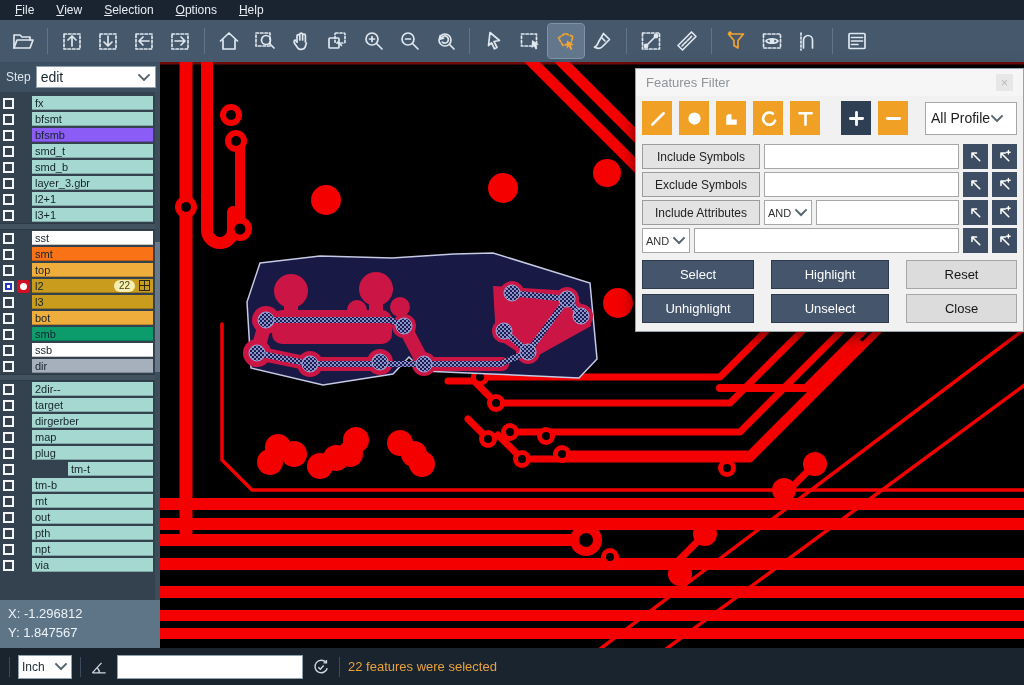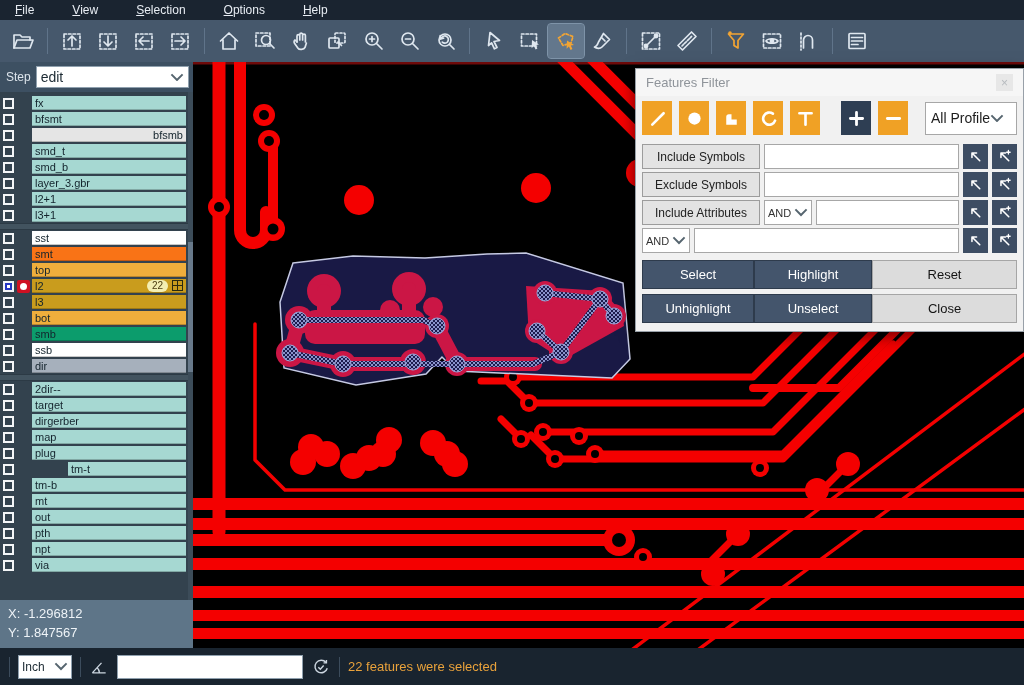--- a/index.html
+++ b/index.html
@@ -2,39 +2,39 @@
 <html><head>
 <meta charset="utf-8">
 <style>
   * { margin:0; padding:0; box-sizing:border-box; }
   html,body { width:1024px; height:685px; overflow:hidden; background:#000;
     font-family:"Liberation Sans","DejaVu Sans",sans-serif; }
   body { position:relative; }
 
   
   .menubar { height:20px; background:#1a2430; display:flex; align-items:center;
-    padding-left:6px; gap:20px; }
+    padding-left:6px; gap:4px; }
   .menu-item { color:#e8edf3; font-size:12px; padding:2px 9px; cursor:default; }
   .menu-item u { text-decoration:underline; }
 
   
   .toolbar { height:42px; background:#46586c; display:flex; align-items:center;
     padding:0 5px; }
   .tool-btn { width:36px; height:34px; display:flex; align-items:center; justify-content:center;
     color:#dfe7ef; border-radius:3px; flex:0 0 auto; }
   .tool-btn svg { width:24px; height:24px; }
   .tool-btn.active { background:#63778c; outline:1px solid #7e93a8; color:#f2a433; }
   .tool-btn.orange { color:#f2a433; }
   .tool-sep { width:1px; height:26px; background:#60748a; margin:0 6px; flex:0 0 auto; }
 
   
   .main { display:flex; height:586px; }
 
   
-  .sidebar { width:193px; background:#33424e; display:flex; flex-direction:column; flex:0 0 auto; }
+  .sidebar { width:160px; background:#33424e; display:flex; flex-direction:column; flex:0 0 auto; }
   .step-header { height:30px; background:#3d5062; display:flex; align-items:center;
     padding:0 4px 0 6px; gap:5px; }
   .step-label { color:#dde5ec; font-size:12px; }
   .selectbox { background:#fff; border:1px solid #8fa0ae; height:22px; flex:1;
     display:flex; align-items:center; font-size:14px; color:#1c2a33; padding:0 4px; }
   .selectbox .txt { flex:1; }
   .chev { width:14px; height:14px; display:flex; align-items:center; justify-content:center; }
   .layer-list { flex:1; position:relative; overflow:hidden; padding-top:3px; }
   .layer-row { height:16px; display:flex; align-items:center; padding-left:3px; }
   .cb { width:11px; height:11px; border:2px solid #f3f5f7; background:transparent;
@@ -78,21 +78,21 @@
   .lbl-btn { width:118px; background:#e3e3e3; border:1px solid #9c9c9c; font-size:12px;
     color:#222; display:flex; align-items:center; justify-content:center; flex:0 0 auto; }
   .and-sel { width:48px; background:#fff; border:1px solid #a7a7a7; font-size:11px;
     color:#333; display:flex; align-items:center; padding:0 3px; flex:0 0 auto; }
   .and-sel .txt { flex:1; }
   .flt-input { flex:1; border:1px solid #a7a7a7; background:#fff; font-size:12px; padding:0 4px;
     font-family:inherit; min-width:0; }
   .pick-btn { width:25px; background:#3d4d63; display:flex; align-items:center;
     justify-content:center; flex:0 0 auto; }
   .pick-btn svg { width:17px; height:17px; }
-  .actions { display:grid; grid-template-columns:112px 118px 1fr; gap:5px 0; margin:7px 6px 8px; }
+  .actions { display:grid; grid-template-columns:112px 118px 1fr; gap:5px 17px; margin:7px 6px 8px; }
   .act { height:29px; background:#44556c; border:1px solid #2e3b4c; color:#fff;
     font-size:13px; display:flex; align-items:center; justify-content:center; }
   .act.light { background:#dcdcdc; border:1px solid #a6a6a6; color:#141414; }
 
   
   .statusbar { height:37px; background:#19242f; display:flex; align-items:center;
     padding:0 9px; gap:8px; }
   .sb-sep { width:1px; height:20px; background:#3c4c5c; }
   .unit-sel { width:54px; height:24px; background:#fff; border:1px solid #8fa0ae;
     display:flex; align-items:center; font-size:12px; color:#1c2a33; padding:0 3px; }
@@ -286,21 +286,21 @@
           <div class="layer-row">
             <span class="cb"></span>
             <span class="gutter"></span>
             <div class="pill" style="background: rgb(166, 216, 210);">
               <span>bfsmt</span>
             </div>
           </div>
           <div class="layer-row">
             <span class="cb"></span>
             <span class="gutter"></span>
-            <div class="pill" style="background: #e5e5e5; justify-content: flex-end;">
+            <div class="pill" style="background: #8b5cf6;">
               <span>bfsmb</span>
             </div>
           </div>
           <div class="layer-row">
             <span class="cb"></span>
             <span class="gutter"></span>
             <div class="pill" style="background: rgb(166, 216, 210);">
               <span>smd_t</span>
             </div>
           </div>

